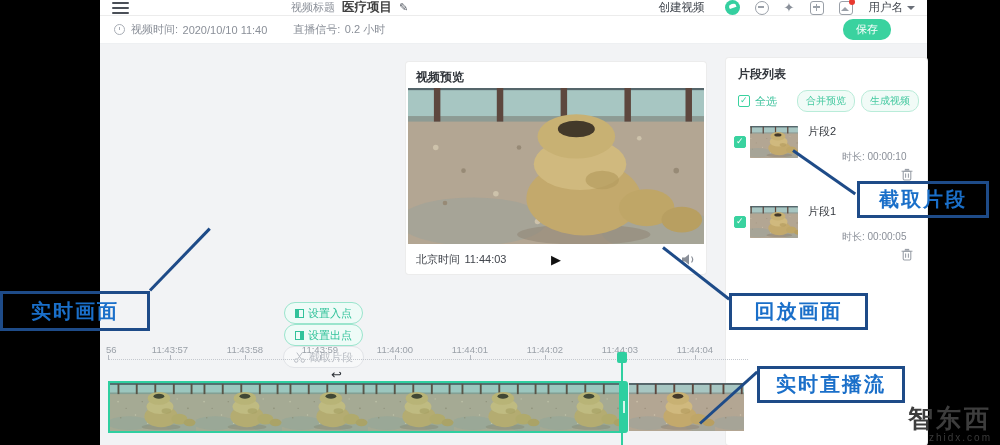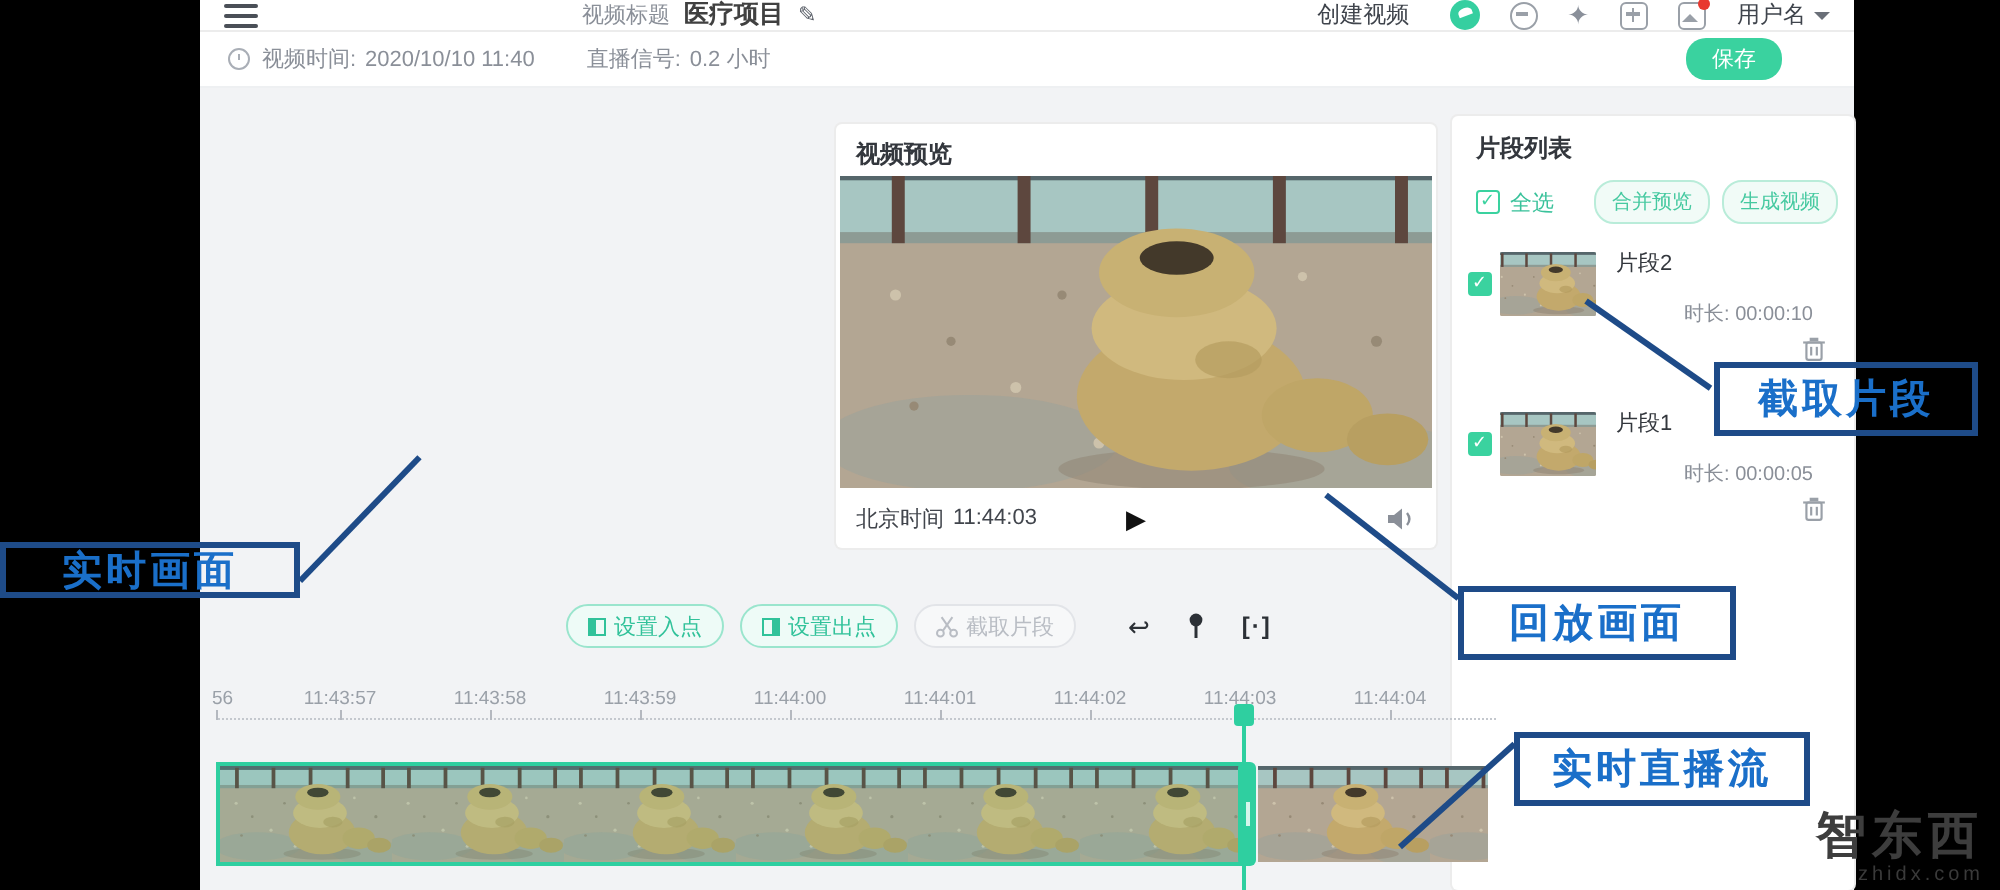--- a/index.html
+++ b/index.html
@@ -48,21 +48,21 @@
   .card-title { position:absolute; left:10px; top:7px; font-size:12px; font-weight:bold; color:#33373d; display:flex; align-items:center; gap:5px; }
   .live-dot { width:4px; height:4px; border-radius:50%; background:#e06a5a; }
   .scene-wrap { position:absolute; left:2px; right:2px; top:26px; height:156px; overflow:hidden; background:#b3a693; }
   .scene-wrap svg { width:100%; height:100%; display:block; }
   .card-footer { position:absolute; left:0; right:0; bottom:0; height:30px; display:flex; align-items:center; padding:0 10px; }
   .footer-time { font-size:11px; color:#41454c; }
   .play-btn { position:absolute; left:50%; transform:translateX(-50%); font-size:13px; color:#111; cursor:pointer; line-height:1; }
   .speaker { margin-left:auto; cursor:pointer; display:flex; }
 
   #live-card { left:8px; top:6px; width:302px; height:212px; }
-  #preview-card { left:318px; top:6px; width:300px; height:212px; }
+  #preview-card { left:306px; top:6px; width:300px; height:212px; }
   #clips-card { left:626px; top:2px; width:201px; height:387px; }
 
   
   .clips-title { position:absolute; left:12px; top:8px; font-size:12px; font-weight:bold; color:#33373d; }
   .clips-controls { position:absolute; left:12px; right:8px; top:32px; display:flex; align-items:center; }
   .cb { width:12px; height:12px; border:1.5px solid #3ad29f; border-radius:2px; position:relative; cursor:pointer; }
   .cb.checked { background:#3ad29f; }
   .cb .tick { position:absolute; left:1px; top:-1px; font-size:9px; color:#fff; }
   .cb.outline .tick { color:#3ad29f; }
   .select-all-label { font-size:11px; color:#3ac29b; margin-left:5px; }
@@ -72,21 +72,21 @@
   .clip-thumb { position:absolute; left:24px; top:4px; width:48px; height:32px; overflow:hidden; background:#b3a693; border-radius:1px; }
   .clip-thumb svg { width:100%; height:100%; display:block; }
   .clip-cb { position:absolute; left:8px; top:14px; }
   .clip-name { position:absolute; left:82px; top:2px; font-size:11px; color:#33373d; }
   .clip-duration { position:absolute; left:80px; top:28px; font-size:10px; color:#8a8f98;margin-left:36px; }
   .trash { position:absolute; right:14px; top:46px; cursor:pointer; display:flex; }
   #clip-item-0 { top:64px; }
   #clip-item-1 { top:144px; }
 
   
-  .toolbar { position:absolute; left:183px; top:246px; display:flex; align-items:center; }
+  .toolbar { position:absolute; left:183px; top:246px; display:flex; align-items:center;flex-direction:column; }
   .pill-btn { display:flex; align-items:center; gap:4px; height:22px; padding:0 10px; border-radius:11px; font-size:11px; border:1px solid #9ae5cd; color:#31c29a; background:#eefbf7; margin-right:8px; cursor:pointer; white-space:nowrap; }
   .pill-btn.disabled { border-color:#e2e4e8; color:#b9bdc4; background:#f7f8f9; }
   .inout { display:inline-block; width:9px; height:9px; border:1px solid currentColor; position:relative; }
   .inout.in::before { content:""; position:absolute; left:0; top:0; bottom:0; width:3px; background:currentColor; }
   .inout.out::before { content:""; position:absolute; right:0; top:0; bottom:0; width:3px; background:currentColor; }
   .tool-ic { margin-left:18px; font-size:13px; color:#2c3036; cursor:pointer; line-height:1; }
   .pin-ic { margin-left:18px; cursor:pointer; display:flex; }
   .marker-ic { font-size:12px; font-weight:bold; letter-spacing:1px; }
 
   
@@ -104,21 +104,21 @@
   .strip-selected { position:absolute; left:0; top:0; width:516px; height:52px; border:2px solid #2fcfa0; overflow:hidden; cursor:pointer; }
   .strip-frames { position:absolute; left:0; top:0; height:48px; display:flex; }
   .strip-frames svg { width:86px; height:48px; flex:none; }
   .strip-tint { position:absolute; inset:0; background:rgba(47,207,160,0.10); }
   .strip-handle { position:absolute; left:511px; top:0; width:9px; height:52px; background:#2fcfa0; border-radius:3px; z-index:5; cursor:ew-resize; }
   .strip-handle::after { content:""; position:absolute; left:3.5px; top:20px; width:2px; height:12px; background:rgba(255,255,255,.8); }
   .strip-rest { position:absolute; left:521px; top:2px; width:115px; height:48px; overflow:hidden; }
 
   
   .callout { position:absolute; border:3px solid #1e4b88; color:#1a6fc9; font-weight:bold; font-size:20px; display:flex; align-items:center; justify-content:center; letter-spacing:2px; z-index:60; background:transparent; }
-  #callout-live { left:0; top:271px; width:150px; height:28px;text-align:center; }
+  #callout-live { left:0; top:291px; width:150px; height:40px;text-align:center; }
   #callout-playback { left:729px; top:293px; width:139px; height:37px; }
   #callout-capture { left:857px; top:181px; width:132px; height:37px; }
   #callout-stream { left:757px; top:366px; width:148px; height:37px; }
   .arrow { position:absolute; height:0; border-top:3px solid #1e4b88; transform-origin:0 50%; z-index:59; }
   #arrow-live { left:150px; top:289px; width:86px; transform:rotate(-46deg); }
   #arrow-playback { left:663px; top:246px; width:84px; transform:rotate(38deg); }
   #arrow-capture { left:793px; top:149px; width:76px; transform:rotate(35deg); }
   #arrow-stream { left:700px; top:422px; width:77px; transform:rotate(-42deg); }
 
   

